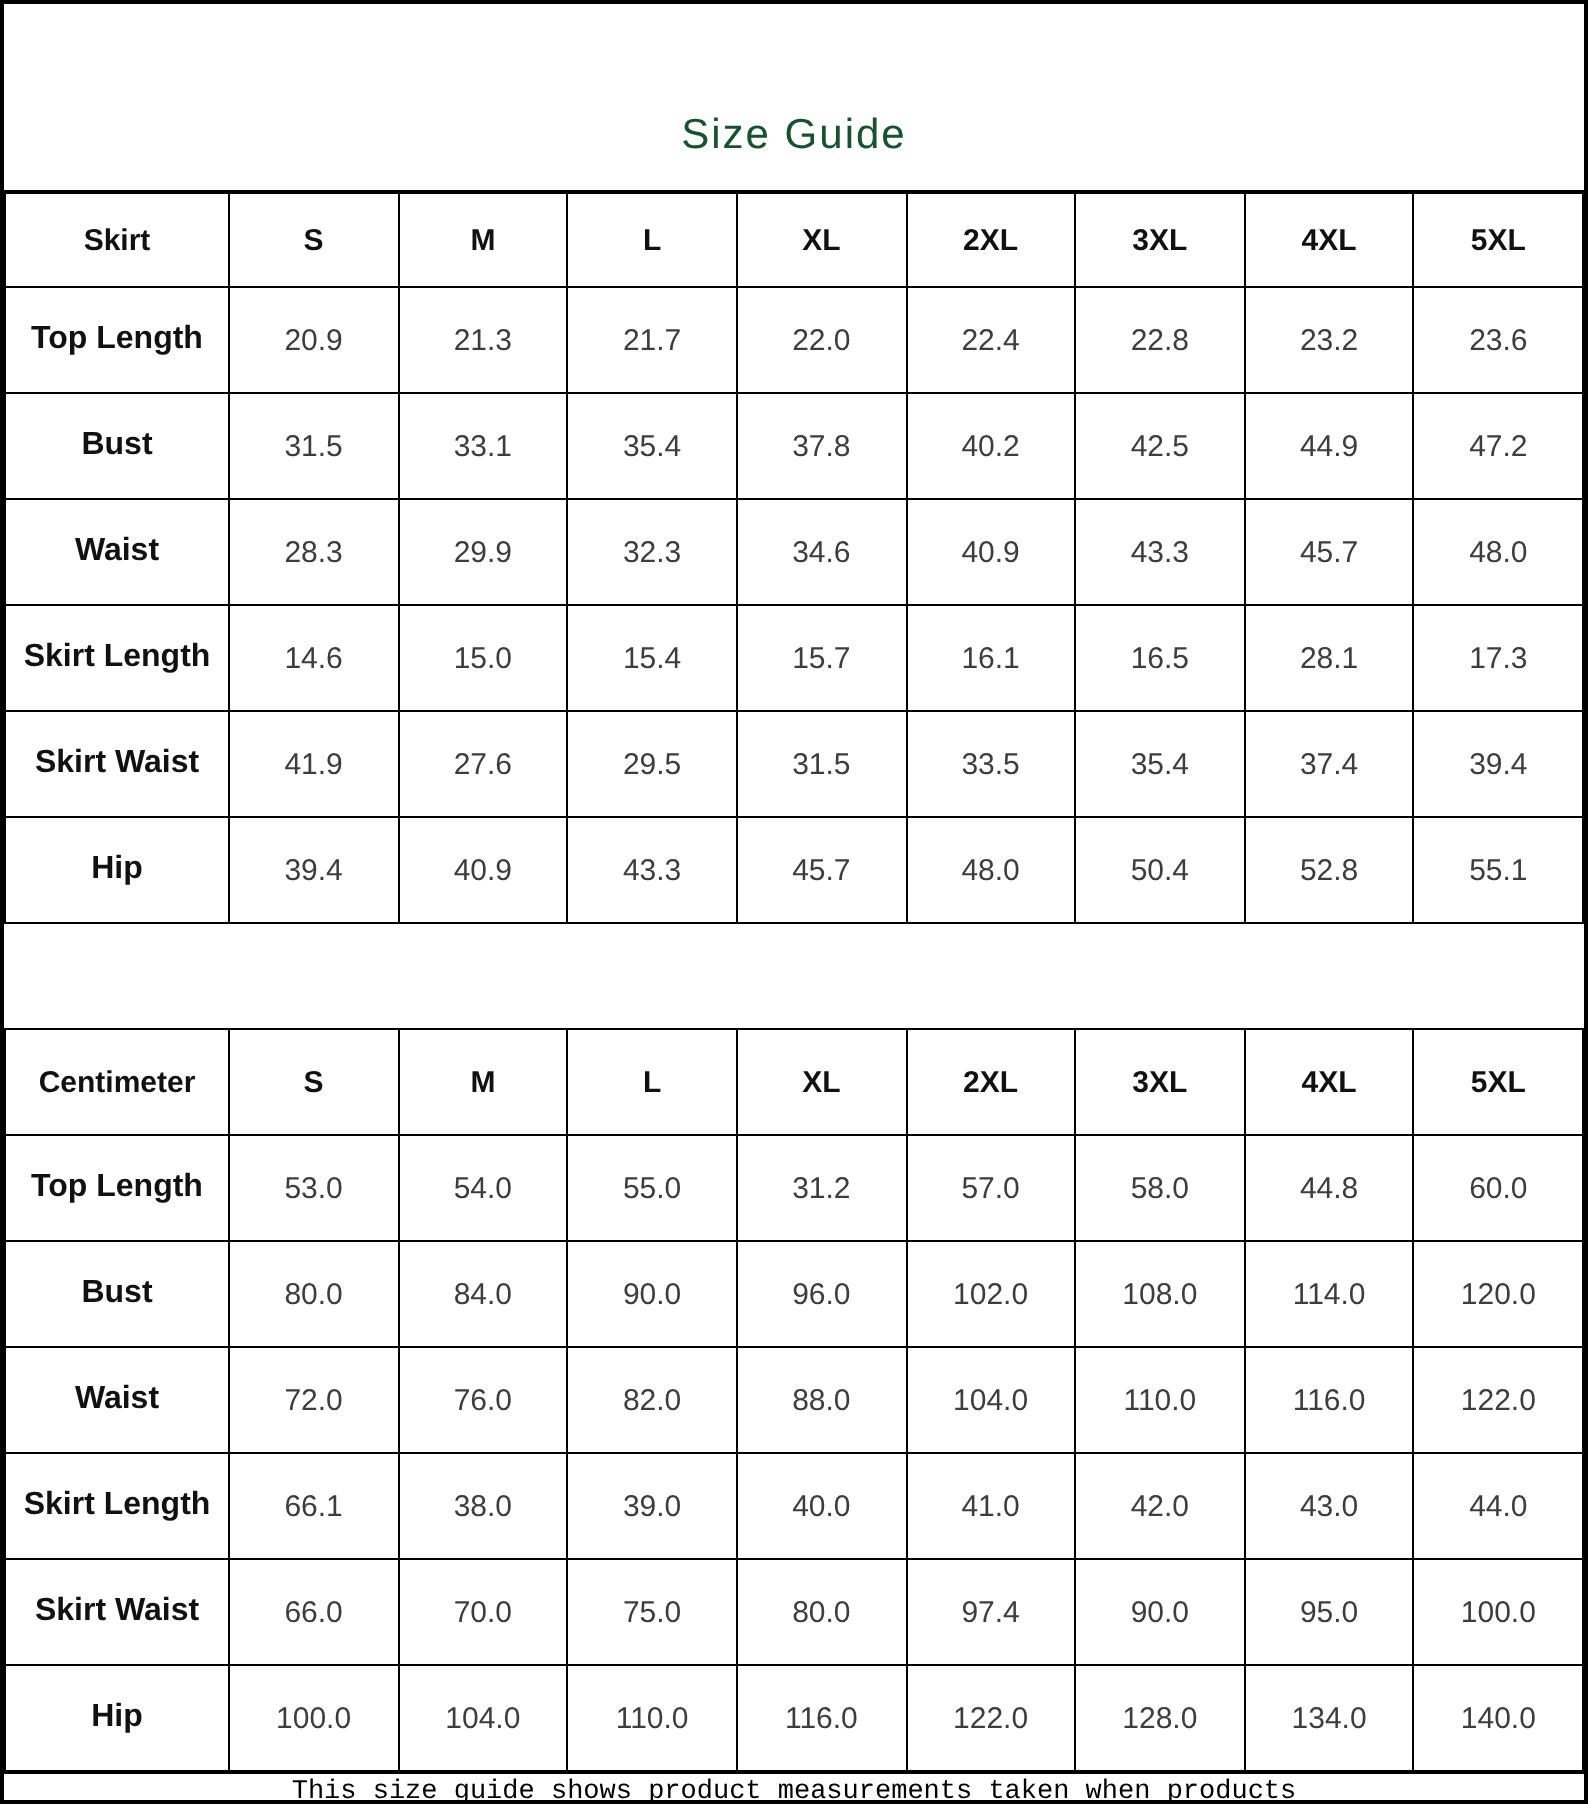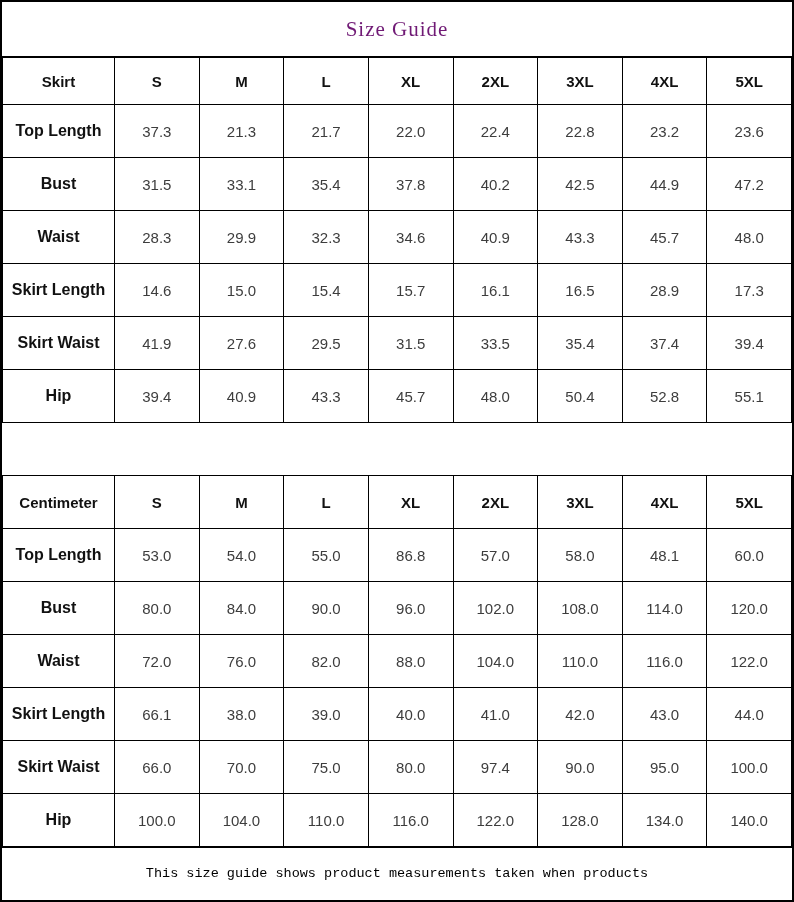--- a/index.html
+++ b/index.html
@@ -5,23 +5,24 @@
   html, body { margin: 0; padding: 0; background: #ffffff; }
   .sheet {
     width: 794px; height: 902px; box-sizing: border-box;
     border: 2px solid #000; background: #fff;
     display: flex; flex-direction: column;
     font-family: "Liberation Sans", sans-serif;
   }
   .title-row {
     flex: 0 0 55px; box-sizing: border-box;
     display: flex; align-items: center; justify-content: center;
-    font-family: Liberation Serif, serif;
-    font-size: 21px; color: #701a75; letter-spacing: 1px;
+    font-family: Liberation Sans, sans-serif;
+    font-size: 21px; color: #14532d; letter-spacing: 1px;
     border-bottom: 1px solid #000;
+    margin-top: 39px;
   }
   table.size-table {
     width: 100%; border-collapse: collapse; table-layout: fixed;
     flex: 0 0 auto;
   }
   table.size-table th, table.size-table td {
     border: 1px solid #000; text-align: center; vertical-align: middle; padding: 0;
     overflow: hidden;
   }
   table.size-table th {
@@ -66,21 +67,21 @@
           <th>XL</th>
           <th>2XL</th>
           <th>3XL</th>
           <th>4XL</th>
           <th>5XL</th>
         </tr>
       </thead>
       <tbody>
         <tr>
           <td class="row-label">Top Length</td>
-          <td class="size-cell">37.3</td>
+          <td class="size-cell">20.9</td>
           <td class="size-cell">21.3</td>
           <td class="size-cell">21.7</td>
           <td class="size-cell">22.0</td>
           <td class="size-cell">22.4</td>
           <td class="size-cell">22.8</td>
           <td class="size-cell">23.2</td>
           <td class="size-cell">23.6</td>
         </tr>
         <tr>
           <td class="row-label">Bust</td>
@@ -105,21 +106,21 @@
           <td class="size-cell">48.0</td>
         </tr>
         <tr>
           <td class="row-label">Skirt Length</td>
           <td class="size-cell">14.6</td>
           <td class="size-cell">15.0</td>
           <td class="size-cell">15.4</td>
           <td class="size-cell">15.7</td>
           <td class="size-cell">16.1</td>
           <td class="size-cell">16.5</td>
-          <td class="size-cell">28.9</td>
+          <td class="size-cell">28.1</td>
           <td class="size-cell">17.3</td>
         </tr>
         <tr>
           <td class="row-label">Skirt Waist</td>
           <td class="size-cell">41.9</td>
           <td class="size-cell">27.6</td>
           <td class="size-cell">29.5</td>
           <td class="size-cell">31.5</td>
           <td class="size-cell">33.5</td>
           <td class="size-cell">35.4</td>
@@ -166,24 +167,24 @@
           <th>4XL</th>
           <th>5XL</th>
         </tr>
       </thead>
       <tbody>
         <tr>
           <td class="row-label">Top Length</td>
           <td class="size-cell">53.0</td>
           <td class="size-cell">54.0</td>
           <td class="size-cell">55.0</td>
-          <td class="size-cell">86.8</td>
+          <td class="size-cell">31.2</td>
           <td class="size-cell">57.0</td>
           <td class="size-cell">58.0</td>
-          <td class="size-cell">48.1</td>
+          <td class="size-cell">44.8</td>
           <td class="size-cell">60.0</td>
         </tr>
         <tr>
           <td class="row-label">Bust</td>
           <td class="size-cell">80.0</td>
           <td class="size-cell">84.0</td>
           <td class="size-cell">90.0</td>
           <td class="size-cell">96.0</td>
           <td class="size-cell">102.0</td>
           <td class="size-cell">108.0</td>

